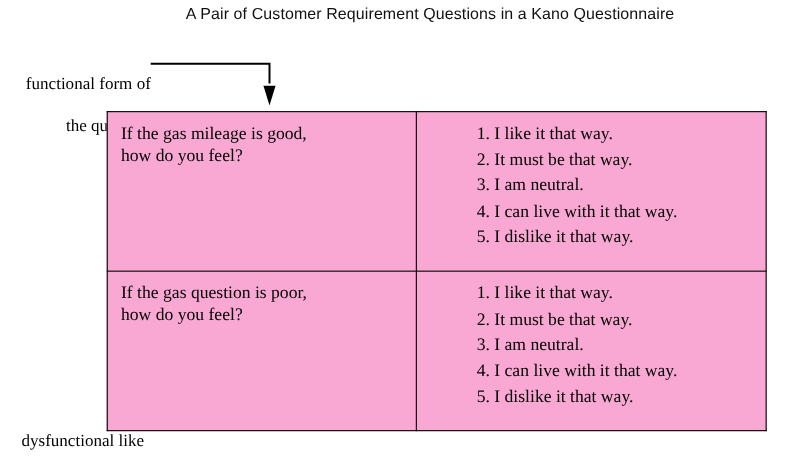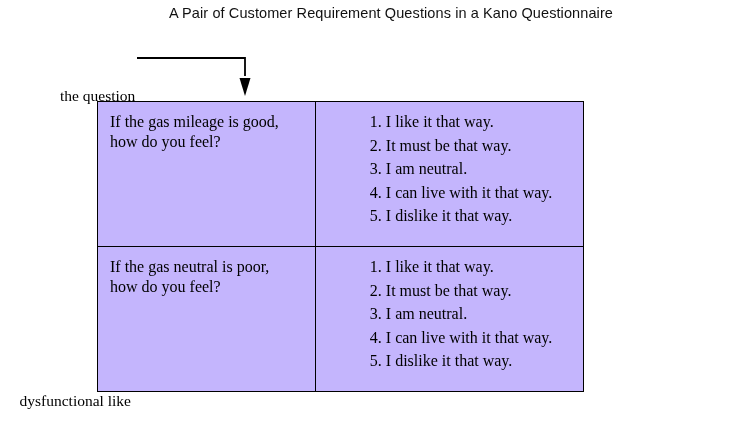--- a/index.html
+++ b/index.html
@@ -58,24 +58,24 @@
   .overlay {
     position: absolute;
     inset: 0;
     pointer-events: none;
   }
   
   .qtable {
     position: absolute;
     left: 97px;
     top: 101px;
-    width: 487px;
+    width: 600px;
     border-collapse: collapse;
     border: 1.6px solid #000000;
-    background: #c4b5fd;
+    background: #f9a8d4;
   }
   .qtable td {
     border: 1.6px solid #000000;
     vertical-align: top;
     padding: 10px 12px 14px 12px;
     font-size: 16px;
     line-height: 20px;
   }
   .qtable td.question {
     width: 285px;
@@ -113,20 +113,21 @@
   }
 </style>
 </head>
 <body>
 
 <div id="figure">
 
   <div class="title">A Pair of Customer Requirement Questions in a Kano Questionnaire</div>
 
   <div class="annot annot-functional">
+    <span>functional form of</span>
     <span class="l2">the question</span>
   </div>
 
   <div class="annot annot-dysfunctional">
     <span>dysfunctional like</span>
     
   </div>
 
   <svg class="overlay" width="734" height="424" viewBox="0 0 734 424">
 
@@ -154,21 +155,21 @@
             <li><span class="num">1</span><span>I like it that way.</span></li>
             <li><span class="num">2</span><span>It must be that way.</span></li>
             <li><span class="num">3</span><span>I am neutral.</span></li>
             <li><span class="num">4</span><span>I can live with it that way.</span></li>
             <li><span class="num">5</span><span>I dislike it that way.</span></li>
           </ol>
         </td>
       </tr>
       <tr>
         <td class="question">
-          <span class="qline">If the gas neutral is poor,</span>
+          <span class="qline">If the gas question is poor,</span>
           <span class="qline">how do you feel?</span>
         </td>
         <td class="answers">
           <ol>
             <li><span class="num">1</span><span>I like it that way.</span></li>
             <li><span class="num">2</span><span>It must be that way.</span></li>
             <li><span class="num">3</span><span>I am neutral.</span></li>
             <li><span class="num">4</span><span>I can live with it that way.</span></li>
             <li><span class="num">5</span><span>I dislike it that way.</span></li>
           </ol>

